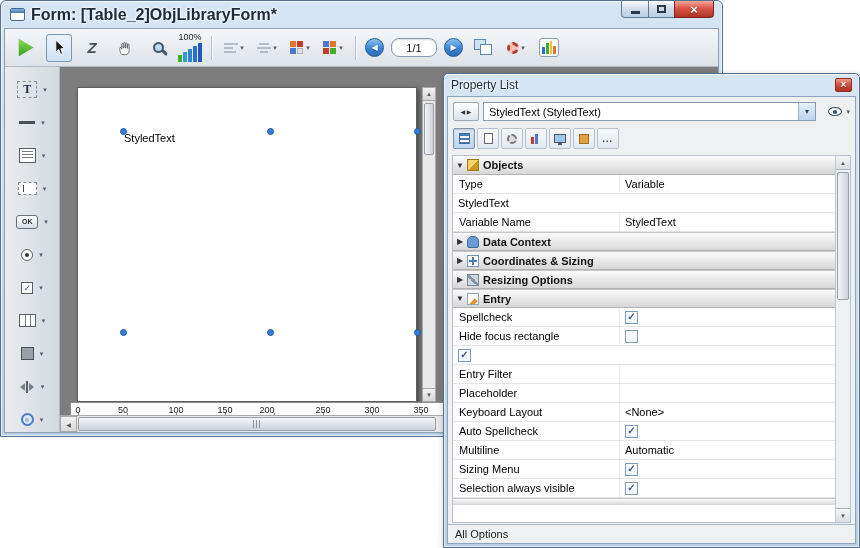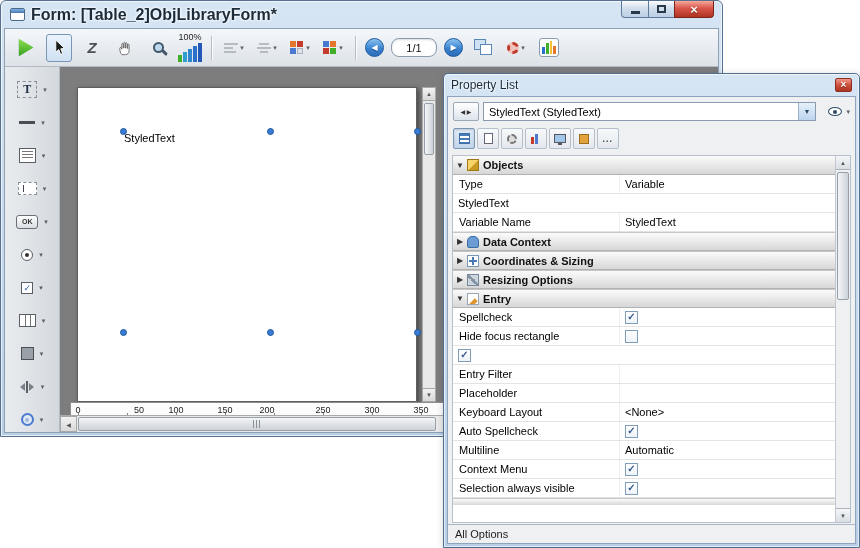--- a/index.html
+++ b/index.html
@@ -416,21 +416,21 @@
       </div>
 
       <div class="vscroll">
         <div class="vs-arrow">▲</div>
         <div class="vs-thumb"></div>
         <div class="vs-arrow bottom">▼</div>
       </div>
 
       <div class="ruler">
         <span class="ruler-num" style="left:7px">0</span>
-        <span class="ruler-num" style="left:68px">50</span>
+        <span class="ruler-num" style="left:52px">50</span>
         <span class="ruler-num" style="left:105px">100</span>
         <span class="ruler-num" style="left:154px">150</span>
         <span class="ruler-num" style="left:196px">200</span>
         <span class="ruler-num" style="left:252px">250</span>
         <span class="ruler-num" style="left:301px">300</span>
         <span class="ruler-num" style="left:350px">350</span>
         <div class="ruler-ticks"></div>
       </div>
 
       <div class="hscroll">
@@ -574,21 +574,21 @@
               <span class="cb">
                 <i class="cbm">✓</i>
               </span>
             </span>
         </div>
         <div class="prow">
           <span class="pname">Multiline</span>
           <span class="pval">Automatic</span>
         </div>
         <div class="prow">
-          <span class="pname">Context Menu</span>
+          <span class="pname">Sizing Menu</span>
           <span class="pval">
               <span class="cb">
                 <i class="cbm">✓</i>
               </span>
             </span>
         </div>
         <div class="prow">
           <span class="pname">Selection always visible</span>
           <span class="pval">
               <span class="cb">

